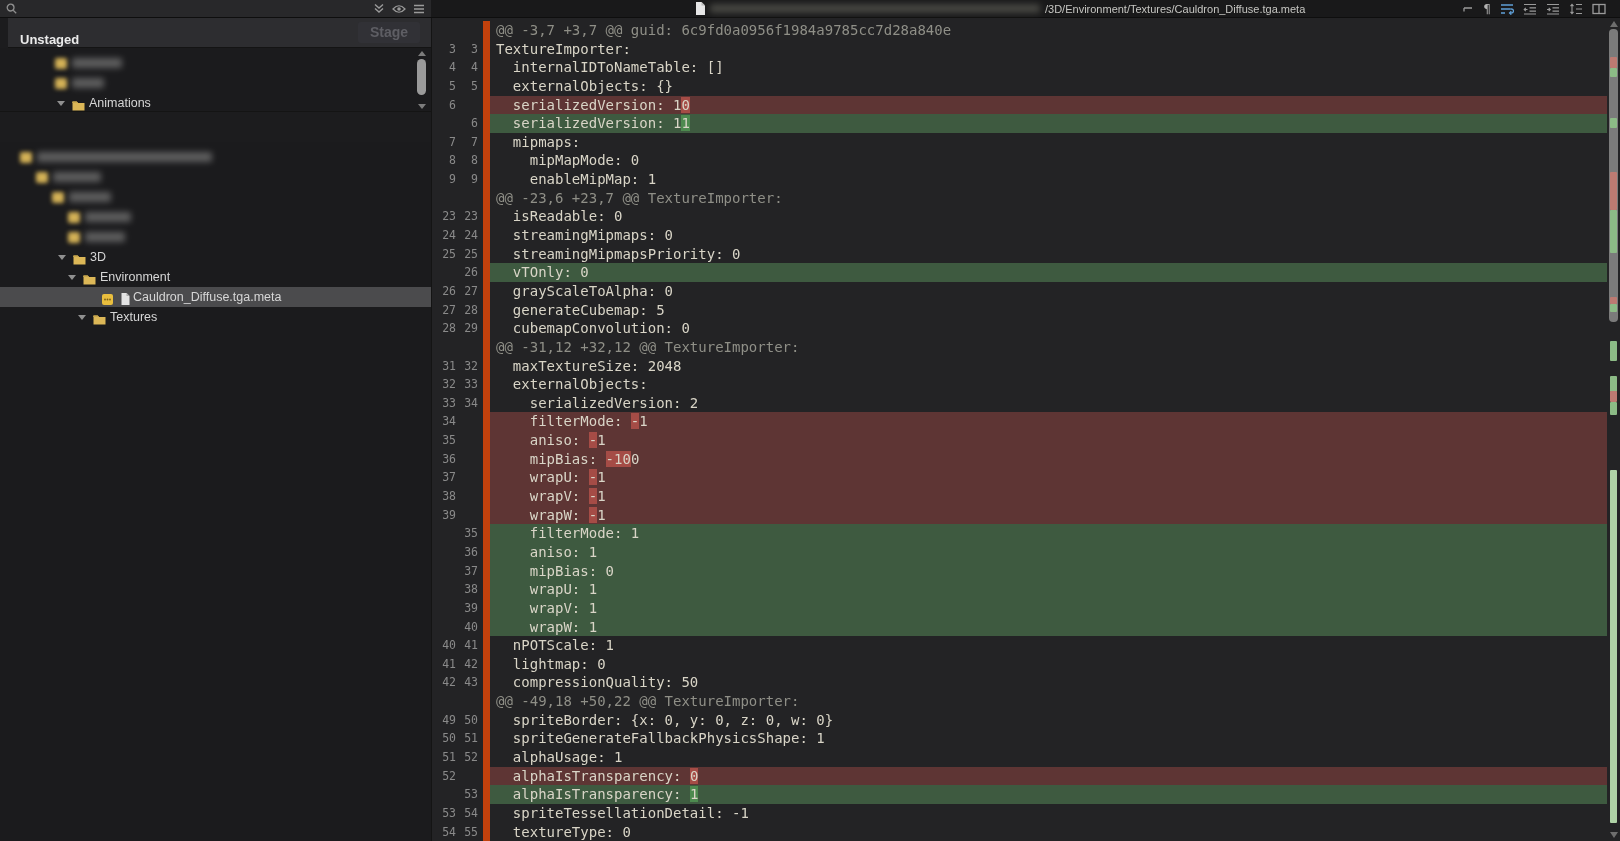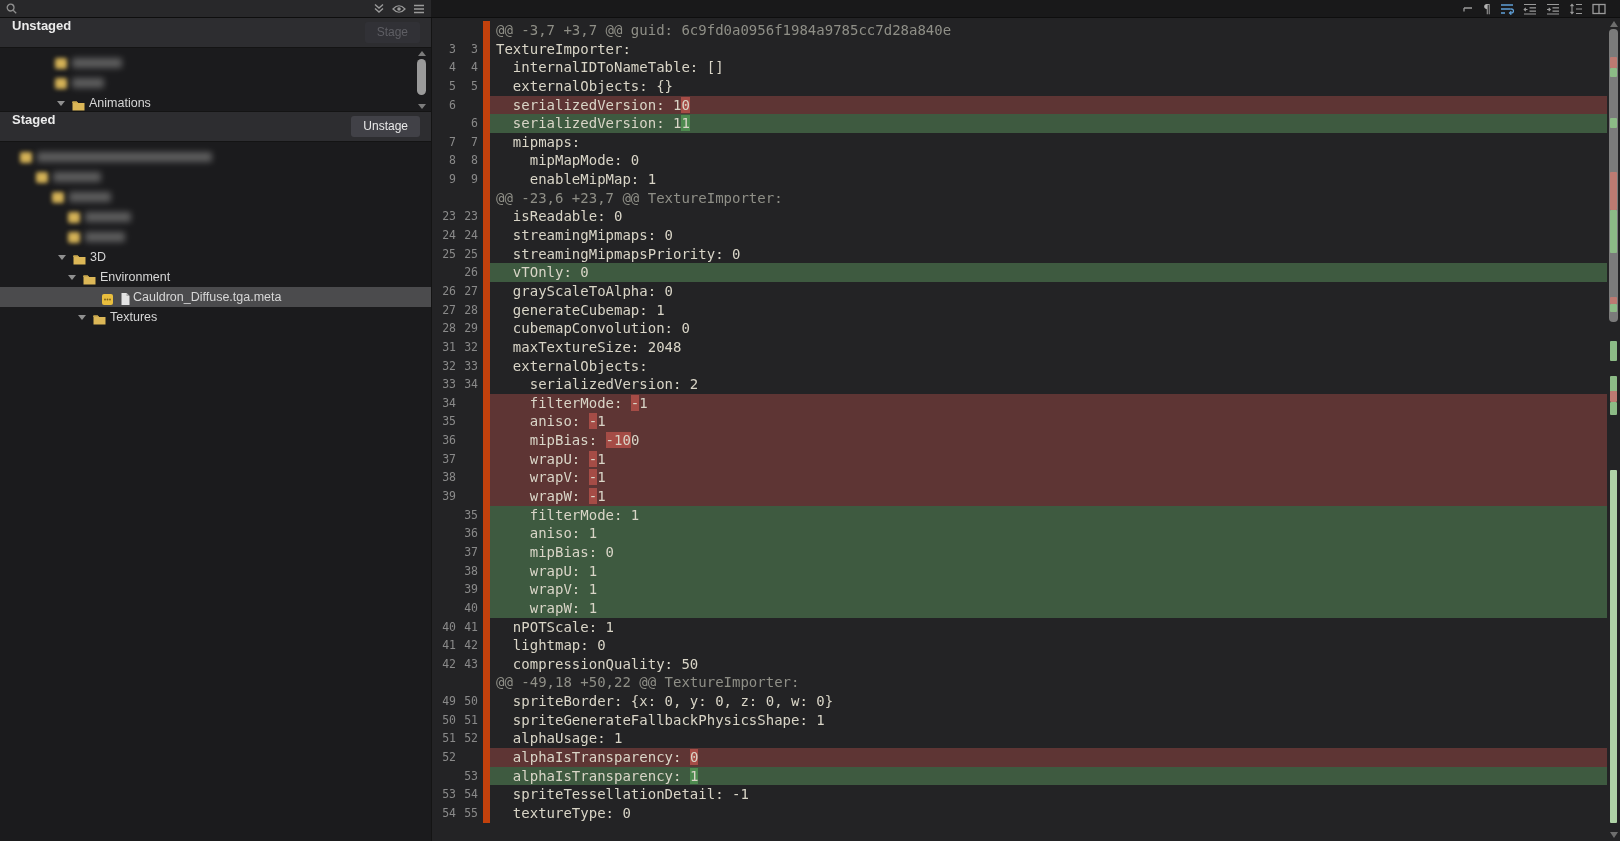--- a/index.html
+++ b/index.html
@@ -32,29 +32,29 @@
     background:#55554f; filter:blur(3px); opacity:.75;
   }
   .title-path { color:#c6c6c2; font-size:11px; white-space:nowrap; }
   .title-icons { position:absolute; right:14px; top:0; height:18px; display:flex; align-items:center; gap:9px; }
   .tbicon { display:inline-flex; align-items:center; justify-content:center; height:14px; }
   .pilcrow { color:#b3b3b3; font-size:12px; line-height:12px; font-family:"DejaVu Sans", sans-serif; }
 
   
   .sidebar { position:absolute; left:0; top:18px; width:431px; bottom:0; background:#1c1c1e; }
   .sec-header {
-    position:absolute; left:0; right:0; height:30px; background:#2d2d30;
-    border-bottom:1px solid #141414; display:flex; align-items:flex-start; padding:0 12px;
+    position:absolute; left:8px; right:0; height:30px; background:#2d2d30;
+    border-bottom:1px solid #141414; display:flex; align-items:flex-end; padding:0 12px;
   }
   .sec-header.h1 { top:0; }
   .sec-header.h2 { top:94px; }
   .sec-title { font-weight:bold; font-size:13px; color:#ebebeb; }
   .sec-btn {
     position:absolute; right:11px; top:4px; height:21px; line-height:21px;
-    padding:0 12px; border-radius:3px; font-size:12px; border:none; cursor:default;
+    padding:0 12px; border-radius:3px; font-size:14px; border:none; cursor:default;font-weight:bold;
   }
   .sec-btn.disabled { background:#313136; color:#5e5e64; }
   .sec-btn.enabled  { background:#414147; color:#e9e9e9; }
   .tree-panel { position:absolute; left:0; right:0; background:#1b1b1d; overflow:hidden; }
   .tree-panel.p1 { top:30px; height:64px; border-bottom:1px solid #141414; }
   .tree-panel.p2 { top:124px; bottom:0; }
   .trow { position:relative; height:20px; margin-top:0; }
   .trow.first { margin-top:5px; }
   .trow.selected { background:#4b4b4d; }
   .tri {
@@ -129,20 +129,30 @@
     </span>
     <span class="tbicon">
       <svg width="12" height="10" viewBox="0 0 12 10">
           <path d="M1 1.5 h10 M1 5 h10 M1 8.5 h10" stroke="#9a9a9a" stroke-width="1.4"></path>
         </svg>
     </span>
   </span>
 </div>
 
 <div class="title-strip">
+  <span class="title-group">
+    <span class="tbicon">
+      <svg width="10" height="13" viewBox="0 0 10 13">
+          <path d="M1 0 h5.5 L10 3.5 V13 H1 Z" fill="#e6e6e6"></path>
+          <path d="M6.5 0 L10 3.5 H6.5 Z" fill="#b9b9b9"></path>
+        </svg>
+    </span>
+    <span class="blur-title"></span>
+    <span class="title-path">/3D/Environment/Textures/Cauldron_Diffuse.tga.meta</span>
+  </span>
   <span class="title-icons" id="title-icons">
       <span class="tbicon">
         <svg width="12" height="10" viewBox="0 0 12 10">
           <path d="M2 4 h8 M2 4 v3.5" stroke="#9a9a9a" fill="none" stroke-width="1.3"></path>
         </svg>
       </span>
       <span class="tbicon">
         <span class="pilcrow">¶</span>
       </span>
       <span class="tbicon">
@@ -200,24 +210,20 @@
       </div>
       <div class="trow">
         <span class="tri" style="left: 57px;"></span>
         <span class="titem-icon" style="left: 72px;"><svg width="13" height="11" viewBox="0 0 13 11">
             <path d="M0.5 1.5 h4.2 l1.4 1.6 h6.4 v7.4 h-12 z" fill="#dcb757"></path>
             <path d="M0.5 1.5 h4.2 l1.4 1.6 h-6 z" fill="#c9a74e"></path>
           </svg></span>
         <span class="tlabel" style="left: 89px;">Animations</span>
       </div>
     </div>
-  <div class="sec-header h2">
-    <span class="sec-title">Staged</span>
-    <button class="sec-btn enabled">Unstage</button>
-  </div>
   <div class="tree-panel p2" id="staged-tree">
       <div class="trow first">
         <span class="blur-folder" style="left: 20px;"></span>
         <span class="blur-blob" style="left: 37px; width: 175px;"></span>
       </div>
       <div class="trow">
         <span class="blur-folder" style="left: 36px;"></span>
         <span class="blur-blob" style="left: 53px; width: 48px;"></span>
       </div>
       <div class="trow">
@@ -344,26 +350,31 @@
       <span class="code">  vTOnly: 0</span>
     </div>
     <div class="drow ctx">
       <span class="num o">26</span>
       <span class="num n">27</span>
       <span class="code">  grayScaleToAlpha: 0</span>
     </div>
     <div class="drow ctx">
       <span class="num o">27</span>
       <span class="num n">28</span>
-      <span class="code">  generateCubemap: 1</span>
+      <span class="code">  generateCubemap: 5</span>
     </div>
     <div class="drow ctx">
       <span class="num o">28</span>
       <span class="num n">29</span>
       <span class="code">  cubemapConvolution: 0</span>
+    </div>
+    <div class="drow hunk">
+      <span class="num o"></span>
+      <span class="num n"></span>
+      <span class="code">@@ -31,12 +32,12 @@ TextureImporter:</span>
     </div>
     <div class="drow ctx">
       <span class="num o">31</span>
       <span class="num n">32</span>
       <span class="code">  maxTextureSize: 2048</span>
     </div>
     <div class="drow ctx">
       <span class="num o">32</span>
       <span class="num n">33</span>
       <span class="code">  externalObjects:</span>

